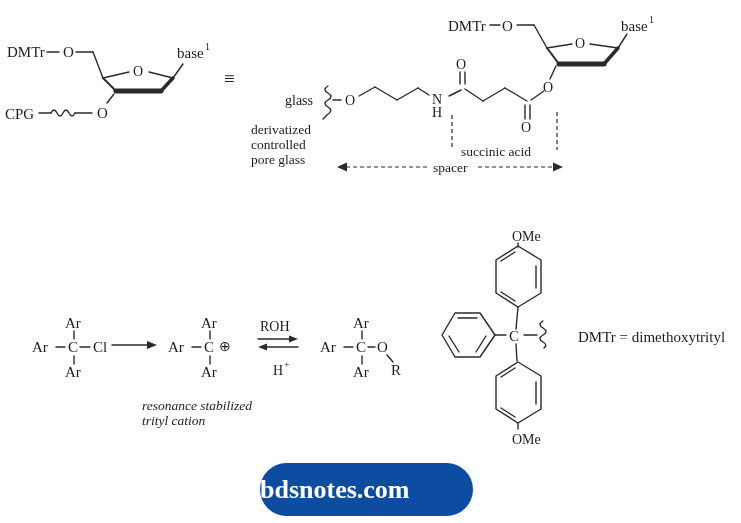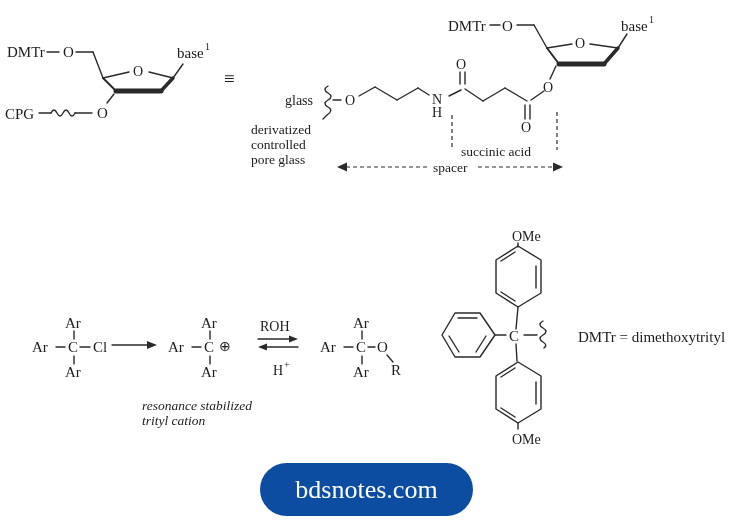--- a/index.html
+++ b/index.html
@@ -15,22 +15,22 @@
   .head{fill:#2a2a2a;stroke:none;}
   text{font-family:"Liberation Serif",serif;fill:#1c1c1c;}
   .atom{font-size:14px;}
   .atom15{font-size:15px;}
   .sup{font-size:10px;}
   .lbl{font-size:13.5px;}
   .ital{font-style:italic;}
   .equiv{font-size:19px;}
   .oplus{font-size:14px;}
   #watermark{position:absolute;left:260px;top:463px;width:213px;height:53px;border-radius:27px;
-    background:#0c4da2;color:#ffffff;display:flex;align-items:center;justify-content:center;
-    font-family:"Liberation Serif",serif;font-weight:normal;font-size:26px;cursor:pointer;}
+    background:#0c4da2;color:#ffffff;display:flex;align-items:center;justify-content:flex-start;
+    font-family:"Liberation Serif",serif;font-weight:bold;font-size:26px;cursor:pointer;}
 </style>
 </head>
 <body>
 
 <div id="canvas">
 <svg width="741" height="523" viewBox="0 0 741 523">
 
   <g>
     <g>
       <line class="bond" x1="47" y1="52" x2="59" y2="52"></line>

